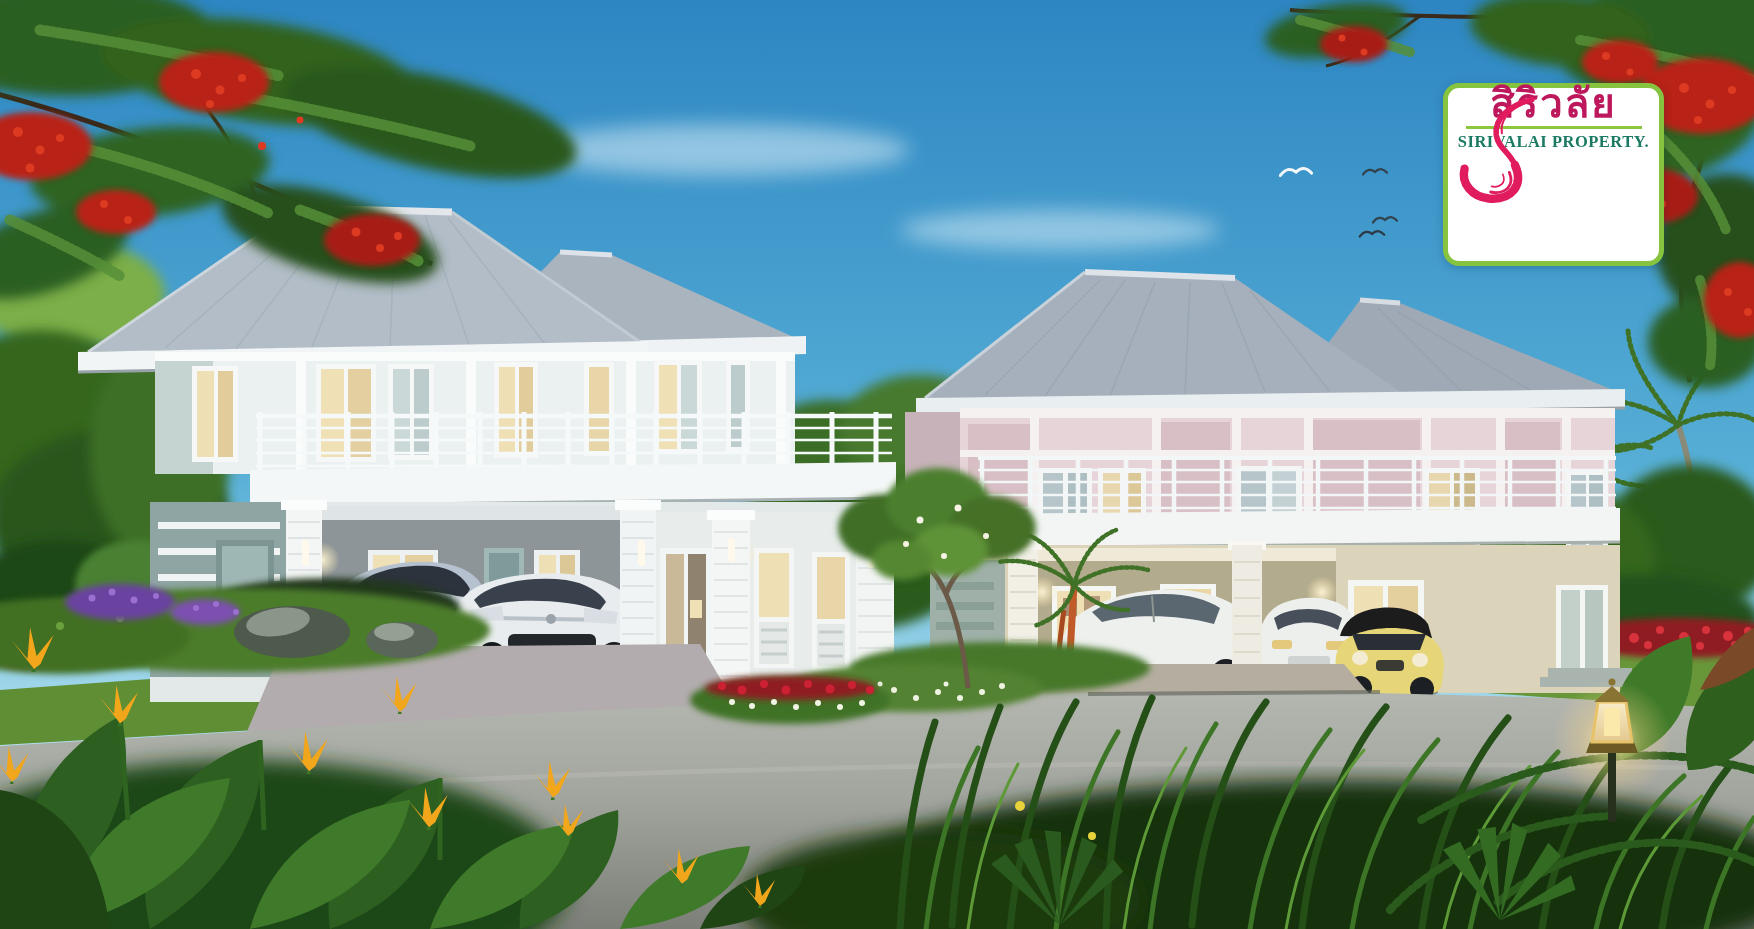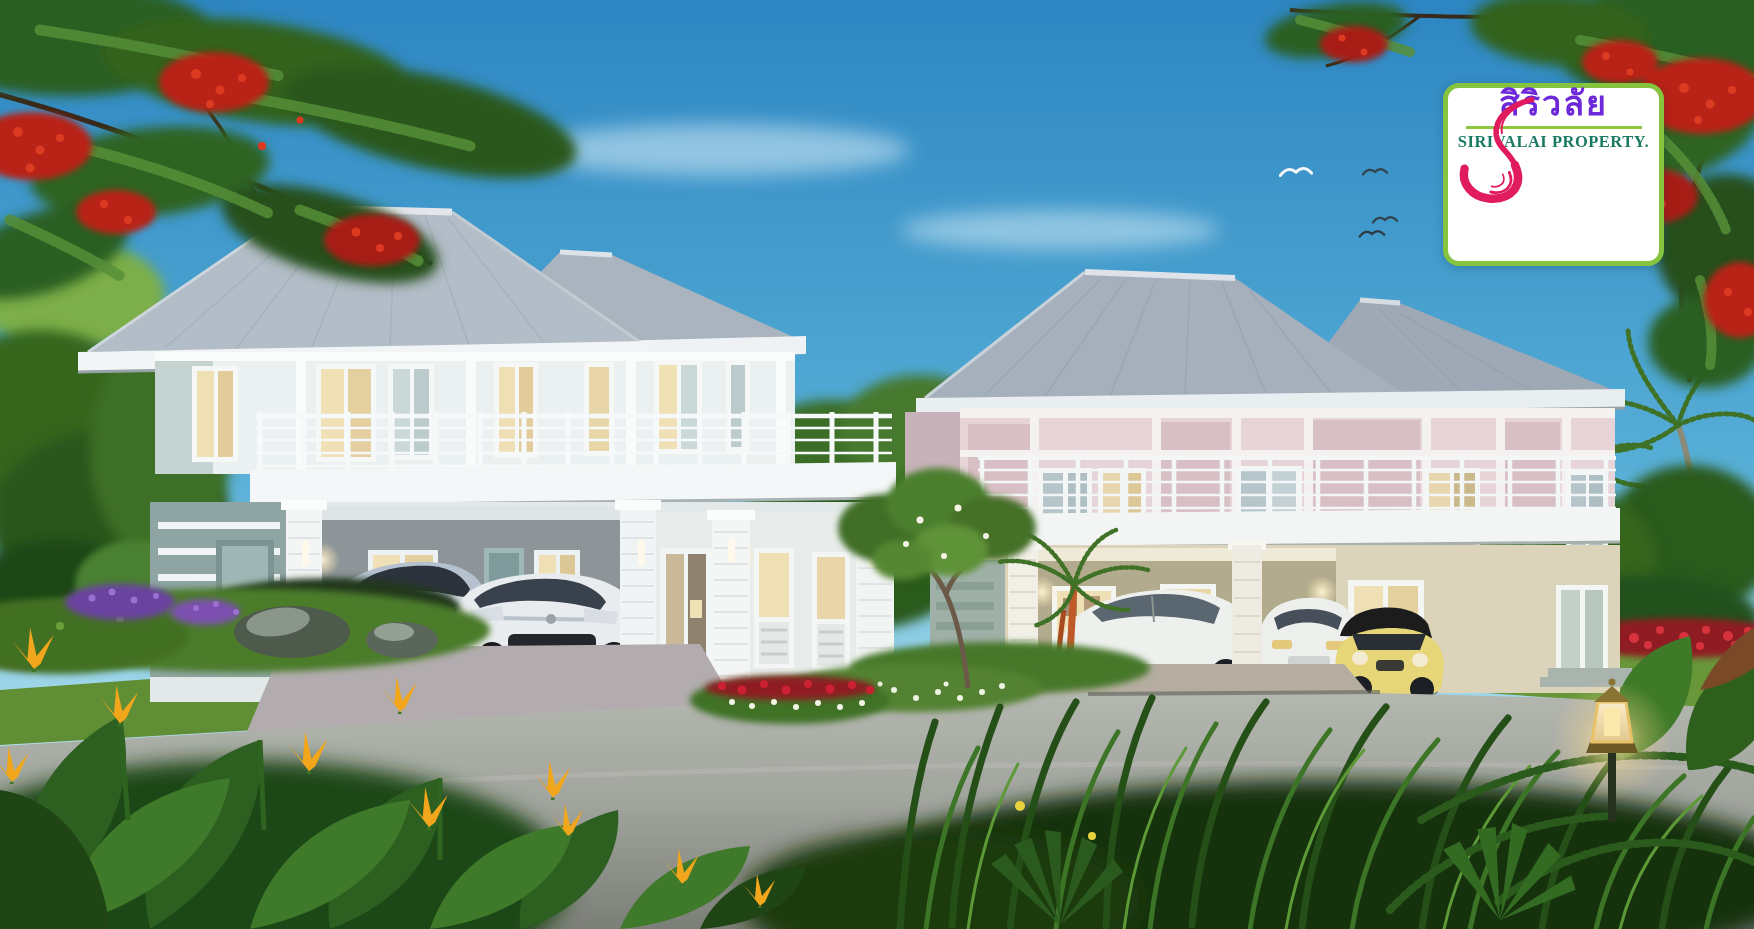--- a/index.html
+++ b/index.html
@@ -3,22 +3,22 @@
 <meta charset="utf-8">
 <style>
   html,body{margin:0;padding:0;background:#222;}
   .stage{position:relative;width:1754px;height:929px;overflow:hidden;font-family:"Liberation Sans",sans-serif;}
   .stage svg{position:absolute;left:0;top:0;}
   
   .logo-card{position:absolute;left:1443px;top:83px;width:221px;height:183px;background:#fff;
     border:5px solid #86c440;border-radius:16px;box-sizing:border-box;display:flex;flex-direction:column;
     align-items:center;justify-content:flex-start;box-shadow:0 2px 8px rgba(0,40,70,.25);}
   .logo-swirl{width:104px;height:112px;margin-top:6px;flex:0 0 auto;}
-  .logo-thai{font-family:"Liberation Serif",serif;font-weight:bold;font-size:34px;line-height:40px;
-    color:#6d28d9;letter-spacing:2px;margin-top:-4px;white-space:nowrap;}
+  .logo-thai{font-family:"Liberation Serif",serif;font-weight:bold;font-size:40px;line-height:40px;
+    color:#be185d;letter-spacing:2px;margin-top:-4px;white-space:nowrap;}
   .logo-rule{width:176px;height:3px;background:#8dc63f;margin:2px 0 3px 0;}
   .logo-eng{font-family:"Liberation Serif",serif;font-weight:bold;font-size:16.5px;color:#1c7a63;
     letter-spacing:.5px;white-space:nowrap;}
 </style>
 </head>
 <body>
 
 <div class="stage">
 <svg width="1754" height="929" viewBox="0 0 1754 929">
 <defs>

